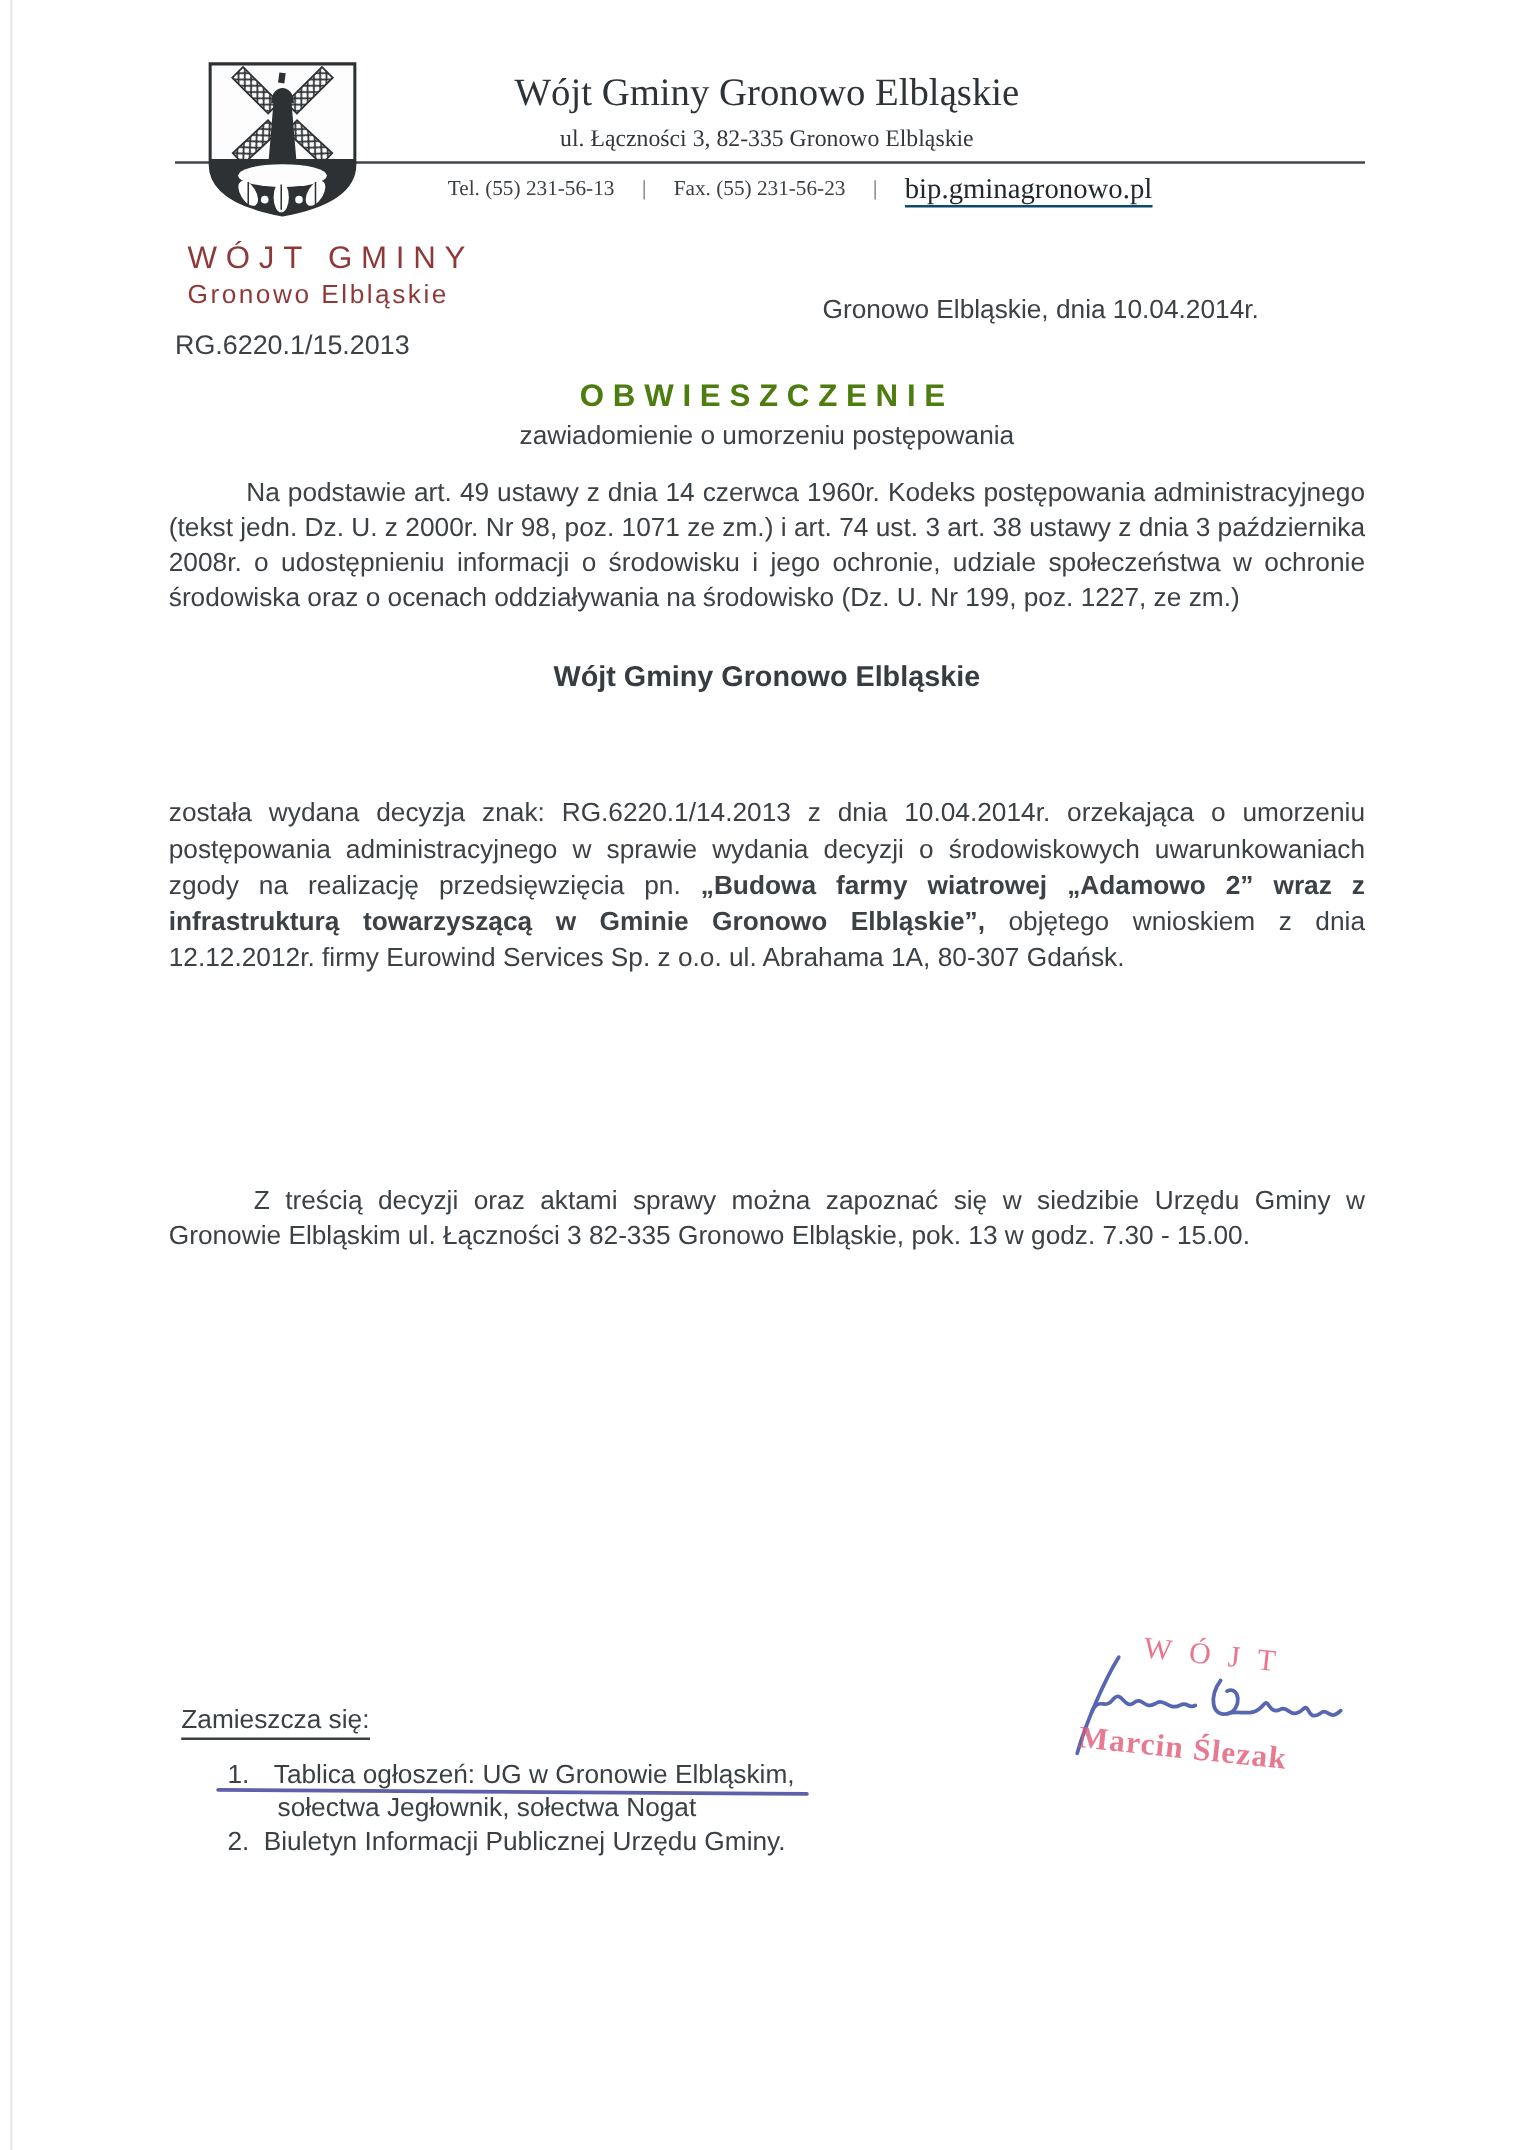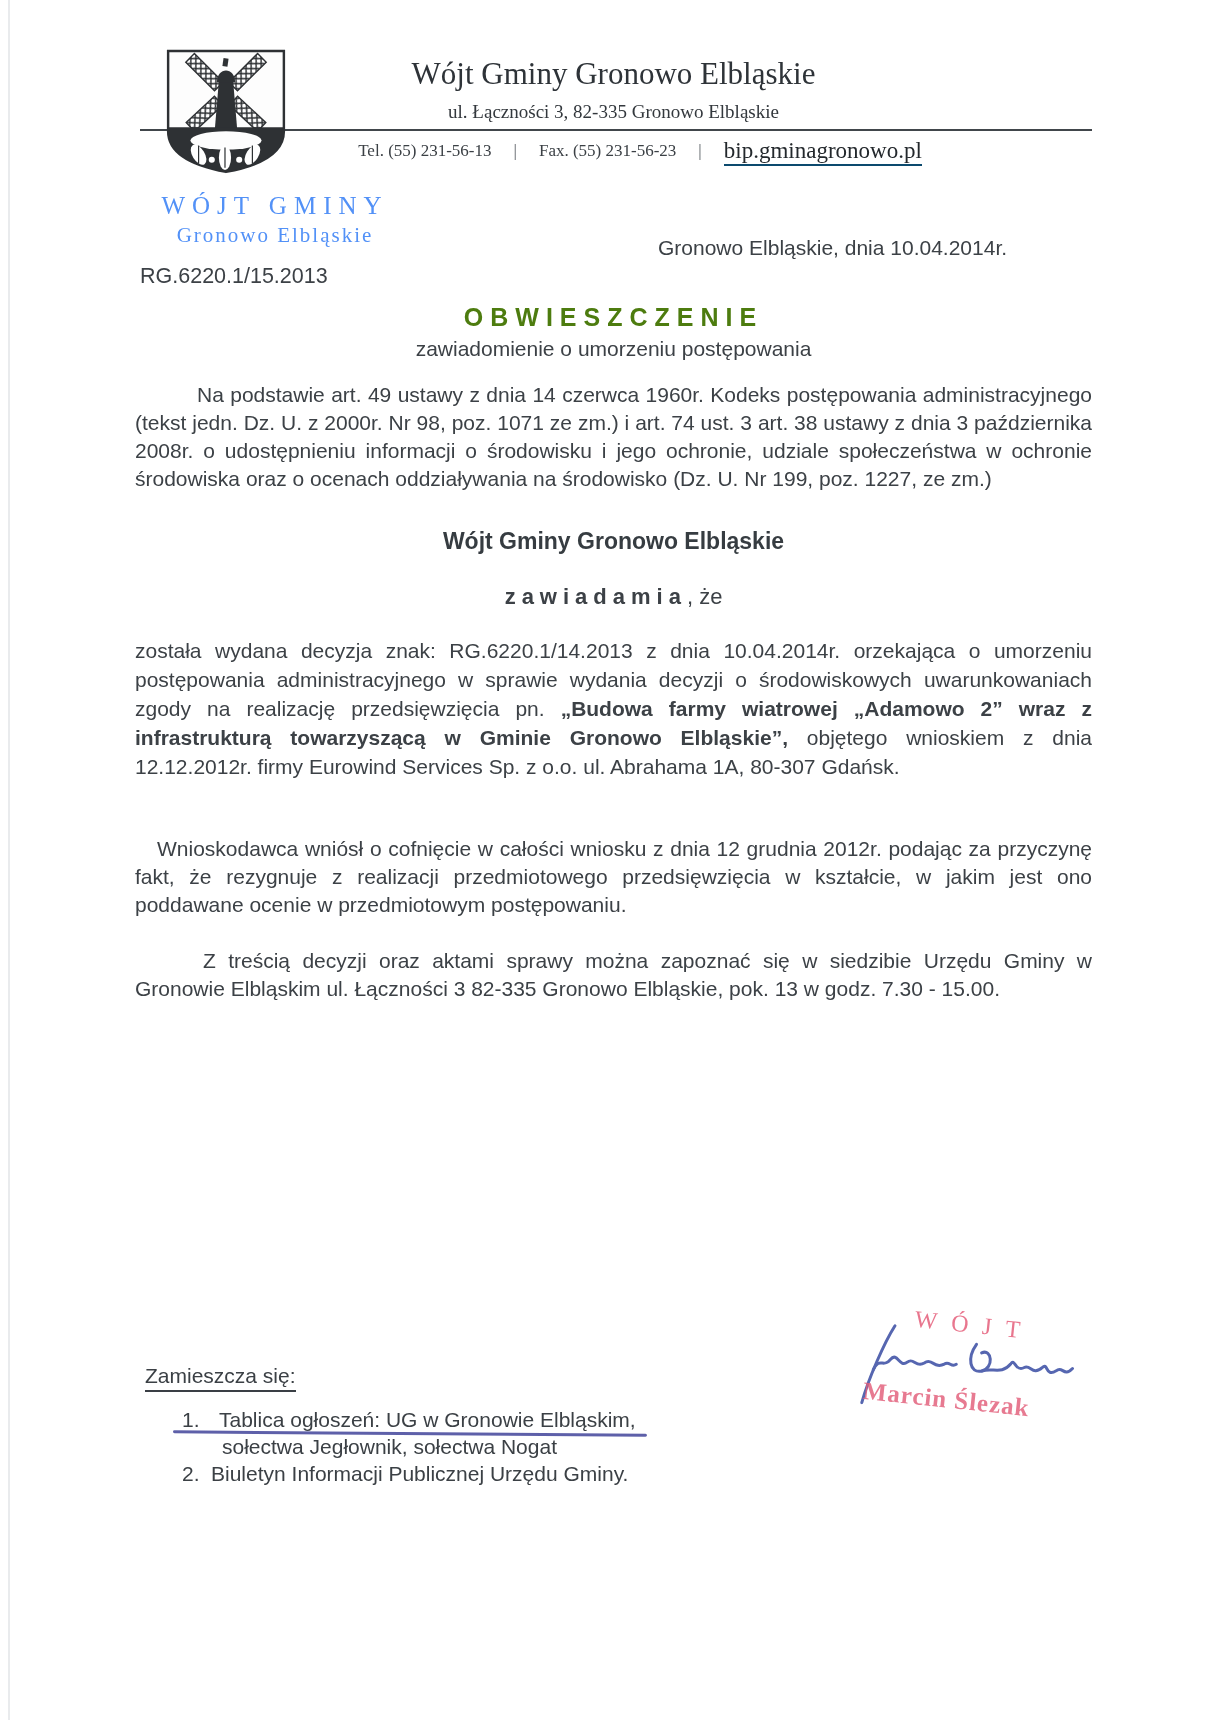--- a/index.html
+++ b/index.html
@@ -16,22 +16,22 @@
             font-family:"Liberation Serif","DejaVu Serif",serif;font-size:19px;color:#33383d;}
   .lh-rule{left:140px;top:129px;width:952px;height:2px;background:#41464b;}
   .lh-contact{left:160px;top:138px;width:960px;text-align:center;
             font-family:"Liberation Serif","DejaVu Serif",serif;font-size:17px;color:#3b4045;}
   .lh-contact .sep{margin:0 22px;color:#5a6065;}
   .lh-website{font-size:23px;border-bottom:2px solid #0c4a6e;padding-bottom:1px;
             color:#23282c;text-decoration:none;vertical-align:-2px;}
   .crest{left:160px;top:46px;}
 
   
-  .stamp-office{left:150px;top:192px;width:250px;text-align:center;color:#3b82f6;
-            font-family:Liberation Serif, serif;opacity:.88;}
+  .stamp-office{left:150px;top:192px;width:250px;text-align:left;color:#7f1d1d;
+            font-family:Liberation Sans, sans-serif;opacity:.88;}
   .stamp-office .l1{font-size:25px;letter-spacing:7px;}
   .stamp-office .l2{font-size:21px;letter-spacing:2px;margin-top:3px;}
 
   .dateline{left:658px;top:236px;font-size:21px;color:#3c4146;}
   .refnum{left:140px;top:264px;font-size:21.5px;color:#3c4146;}
 
   
   .n-title{left:135px;top:303px;width:957px;text-align:center;font-size:25px;font-weight:bold;
            letter-spacing:7px;color:#4d7c0f;}
   .n-sub{left:135px;top:337px;width:957px;text-align:center;font-size:21px;}
@@ -121,25 +121,23 @@
 
   <div class="abs dateline">Gronowo Elbląskie, dnia 10.04.2014r.</div>
   <div class="abs refnum">RG.6220.1/15.2013</div>
 
   <div class="abs n-title">OBWIESZCZENIE</div>
   <div class="abs n-sub">zawiadomienie o umorzeniu postępowania</div>
 
   <div class="abs para p1">Na podstawie art. 49  ustawy z dnia 14 czerwca 1960r. Kodeks postępowania administracyjnego (tekst jedn. Dz. U. z 2000r. Nr 98, poz. 1071 ze zm.)  i art. 74 ust. 3 art. 38 ustawy z dnia 3 października 2008r. o udostępnieniu informacji o środowisku i jego ochronie, udziale społeczeństwa w ochronie środowiska oraz o ocenach oddziaływania na środowisko (Dz. U. Nr 199, poz. 1227, ze zm.)</div>
 
   <div class="abs n-heading">Wójt Gminy Gronowo Elbląskie</div>
-  <div class="abs n-announce"><span class="b">zawiadamia</span><span>, że</span></div>
 
   <div class="abs para p2"><span>została wydana decyzja znak: RG.6220.1/14.2013 z dnia 10.04.2014r. orzekająca o umorzeniu postępowania administracyjnego w sprawie wydania decyzji o środowiskowych uwarunkowaniach zgody na realizację przedsięwzięcia pn. </span><span class="b">„Budowa farmy wiatrowej „Adamowo 2” wraz z infrastrukturą towarzyszącą w Gminie Gronowo Elbląskie”,</span><span> objętego wnioskiem z dnia 12.12.2012r. firmy Eurowind Services Sp. z o.o.  ul. Abrahama 1A, 80-307 Gdańsk.</span></div>
 
-  <div class="abs para p3">Wnioskodawca wniósł  o cofnięcie w całości wniosku z dnia 12 grudnia 2012r. podając za przyczynę fakt, że rezygnuje z realizacji przedmiotowego przedsięwzięcia w kształcie, w jakim jest ono poddawane ocenie w przedmiotowym postępowaniu.</div>
   <div class="abs para p4">Z treścią decyzji oraz aktami sprawy można zapoznać się w siedzibie Urzędu Gminy w Gronowie Elbląskim ul. Łączności 3 82-335 Gronowo Elbląskie, pok. 13 w godz. 7.30 - 15.00.</div>
 
   <div class="abs sig">
     <div class="sig-wojt">WÓJT</div>
     <svg class="sig-ink" width="240" height="104" viewBox="0 0 240 104">
       <g fill="none" stroke="#4456a8" stroke-width="3" stroke-linecap="round" opacity="0.9">
         <path d="M14,96 C18,72 30,34 39,16"></path>
         <path d="M22,62 C27,48 32,60 38,50 C44,41 48,58 55,51 C61,45 64,56 72,50 C79,44 83,55 92,49 C97,45 99,52 104,48"></path>
         <path d="M122,26 C114,40 118,56 130,52 C142,48 138,28 128,34"></path>
         <path d="M130,52 C140,47 150,54 158,42 C162,35 163,50 172,44 C178,40 181,52 190,42 C195,36 194,52 204,44 C210,38 212,50 220,40"></path>

